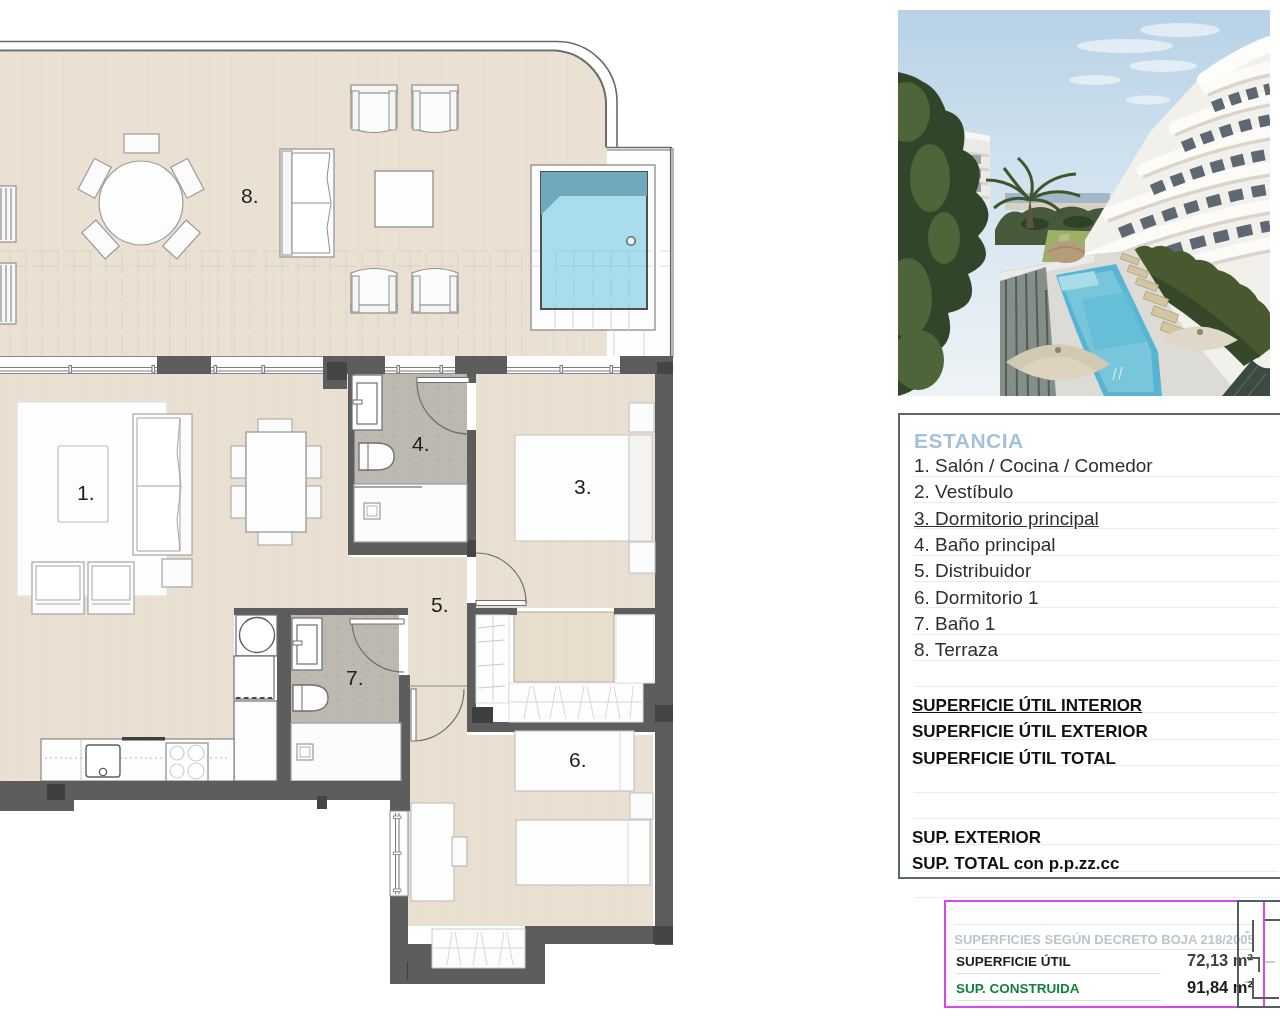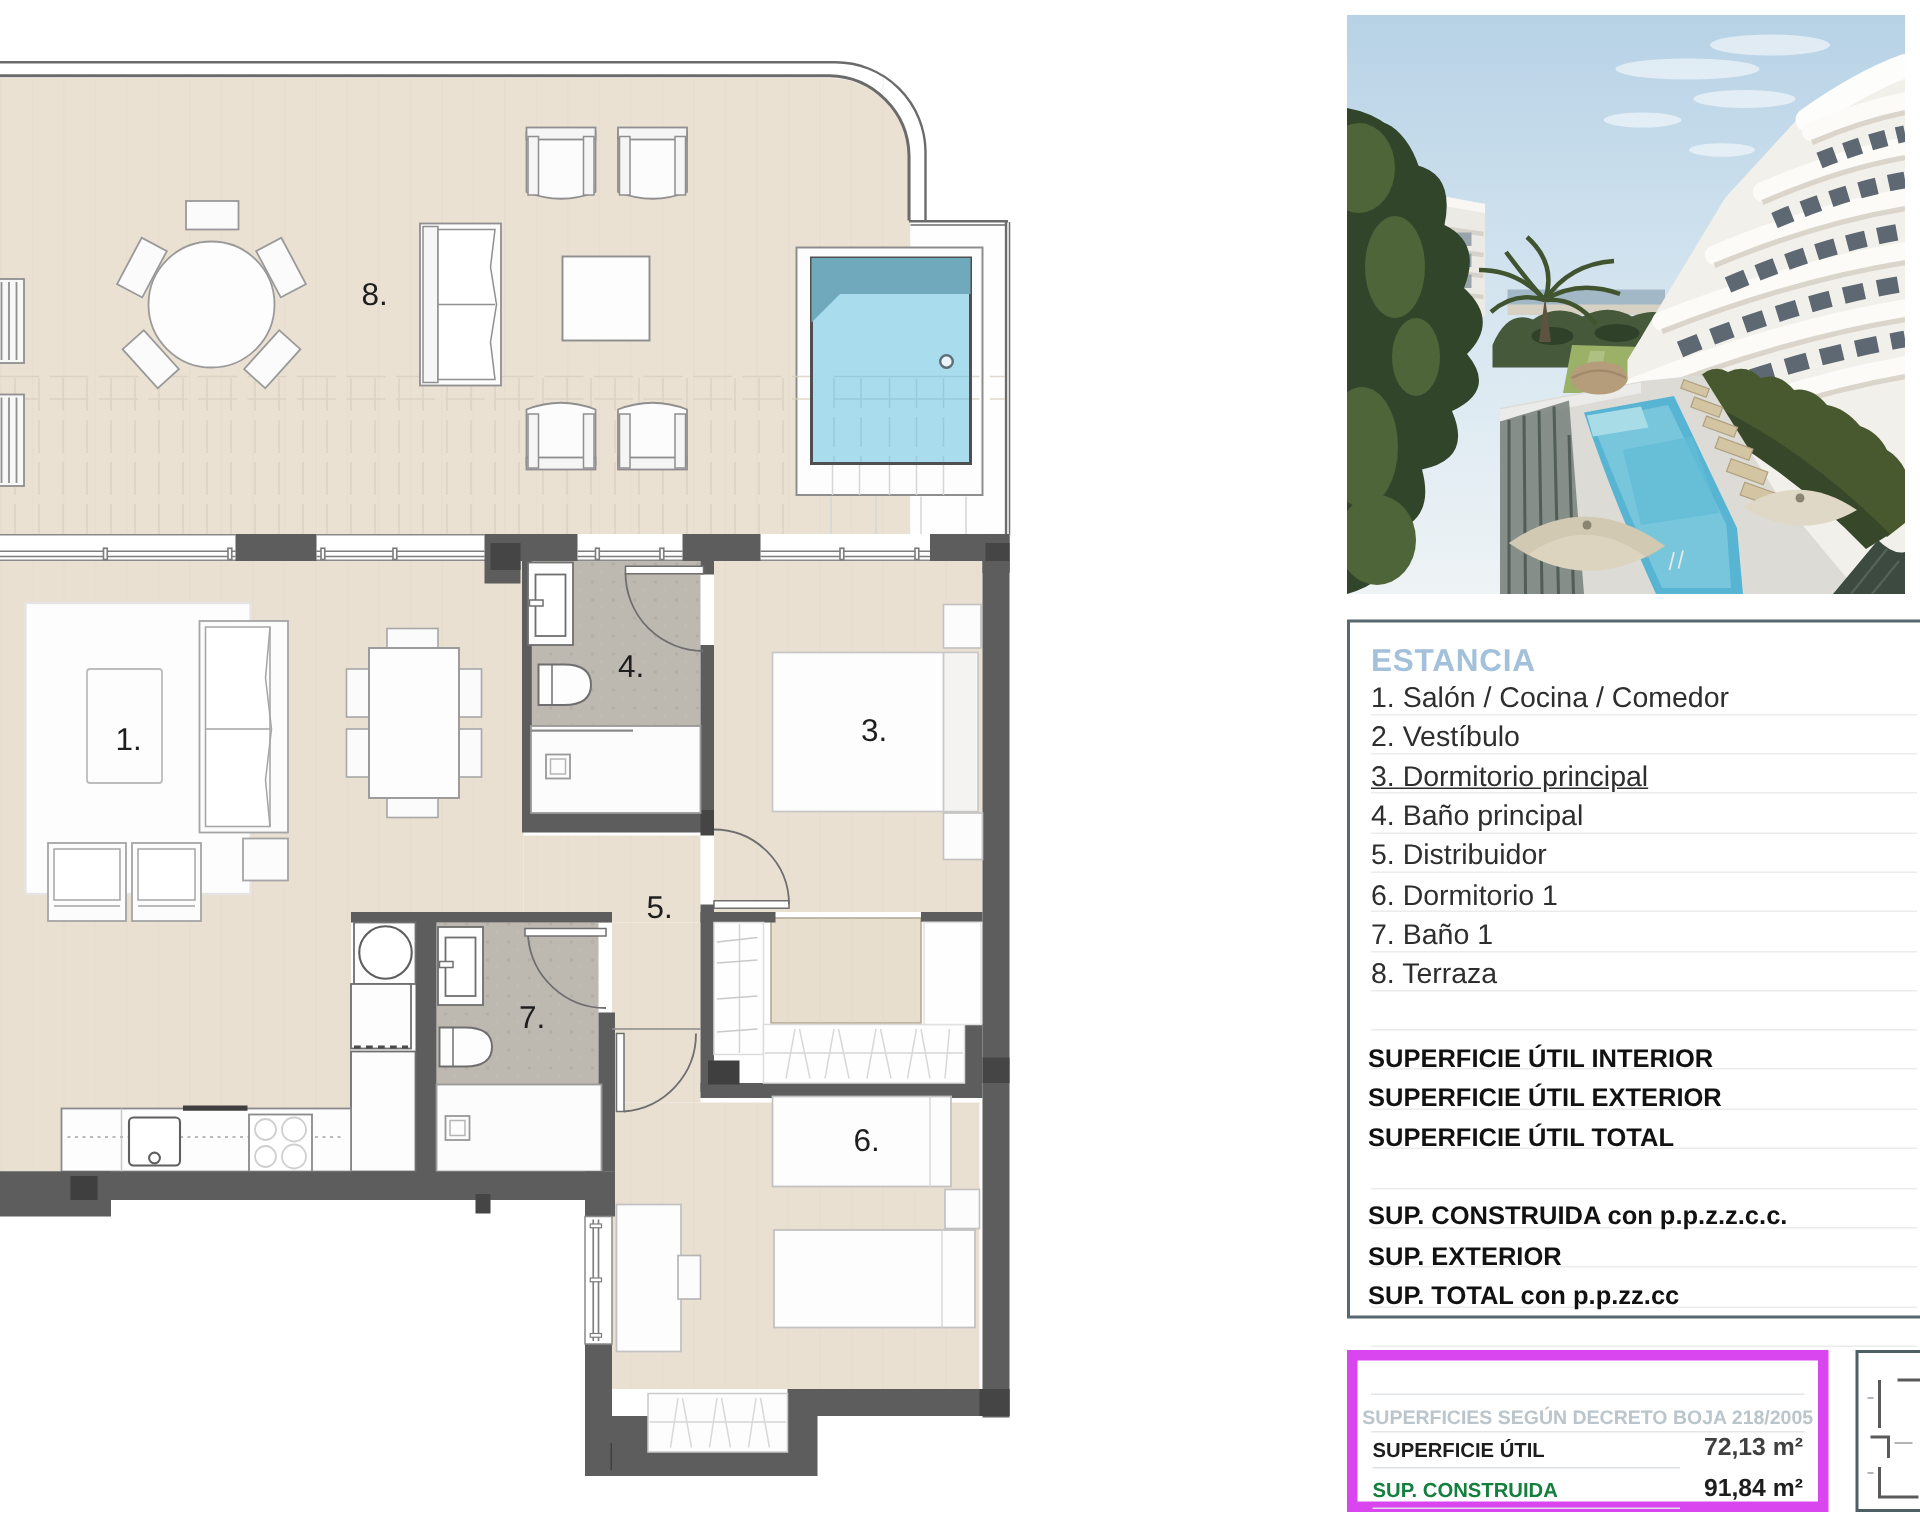--- a/index.html
+++ b/index.html
@@ -3,21 +3,21 @@
 <meta charset="utf-8">
 <style>
   html,body{margin:0;padding:0;background:#ffffff;width:1280px;height:1024px;overflow:hidden;}
   *{box-sizing:border-box;}
   body{font-family:"Liberation Sans", sans-serif;}
   #plan{position:absolute;left:0;top:0;}
   .panel{position:absolute;left:898px;top:413px;width:384px;height:466px;border:2px solid #57686e;}
   .row{position:absolute;left:14px;right:2px;border-bottom:1px solid #ececec;height:26px;}
   .itm{position:absolute;left:14px;font-size:19px;color:#2e2e2e;}
   .bld{position:absolute;left:12px;font-size:17px;font-weight:bold;color:#111;}
-  .box1{position:absolute;left:898px;top:900px;width:321px;height:108px;border:7px solid #d946ef;}
+  .box1{position:absolute;left:944px;top:900px;width:321px;height:108px;border:2px solid #d946ef;}
   .box2{position:absolute;left:1237px;top:900px;width:45px;height:108px;border:2px solid #4f5f66;}
 </style>
 </head>
 <body>
 <svg id="plan" width="1280" height="1024" viewBox="0 0 1280 1024">
   <defs>
     <linearGradient id="sky" x1="0" y1="0" x2="0" y2="1">
       <stop offset="0" stop-color="#b7d2e6"></stop>
       <stop offset="0.55" stop-color="#d8e7f1"></stop>
       <stop offset="1" stop-color="#eef3f5"></stop>
@@ -739,31 +739,30 @@
   <div class="itm" style="top:172px;">6. Dormitorio 1</div>
   <div class="row" style="top:194px;"></div>
 
   <div class="itm" style="top:198px;">7. Baño 1</div>
   <div class="row" style="top:220px;"></div>
 
   <div class="itm" style="top:224px;">8. Terraza</div>
   <div class="row" style="top:246px;"></div>
   <div class="row" style="top:272px;"></div>
 
-  <div class="bld" style="top:281px;">SUPERFICIE ÚTIL INTERIOR</div>
+  <div class="bld" style="top:281px;text-decoration:underline;">SUPERFICIE ÚTIL INTERIOR</div>
   <div class="row" style="top:299px;"></div>
 
   <div class="bld" style="top:307px;">SUPERFICIE ÚTIL EXTERIOR</div>
   <div class="row" style="top:325px;"></div>
 
   <div class="bld" style="top:334px;">SUPERFICIE ÚTIL TOTAL</div>
   <div class="row" style="top:352px;"></div>
   <div class="row" style="top:378px;"></div>
 
-  <div class="bld" style="top:386px;">SUP. CONSTRUIDA con p.p.z.z.c.c.</div>
   <div class="row" style="top:404px;"></div>
 
   <div class="bld" style="top:413px;">SUP. EXTERIOR</div>
   <div class="row" style="top:431px;"></div>
 
   <div class="bld" style="top:439px;">SUP. TOTAL con p.p.zz.cc</div>
   <div class="row" style="top:457px;"></div>
 </div>
 
 <div class="box1">

